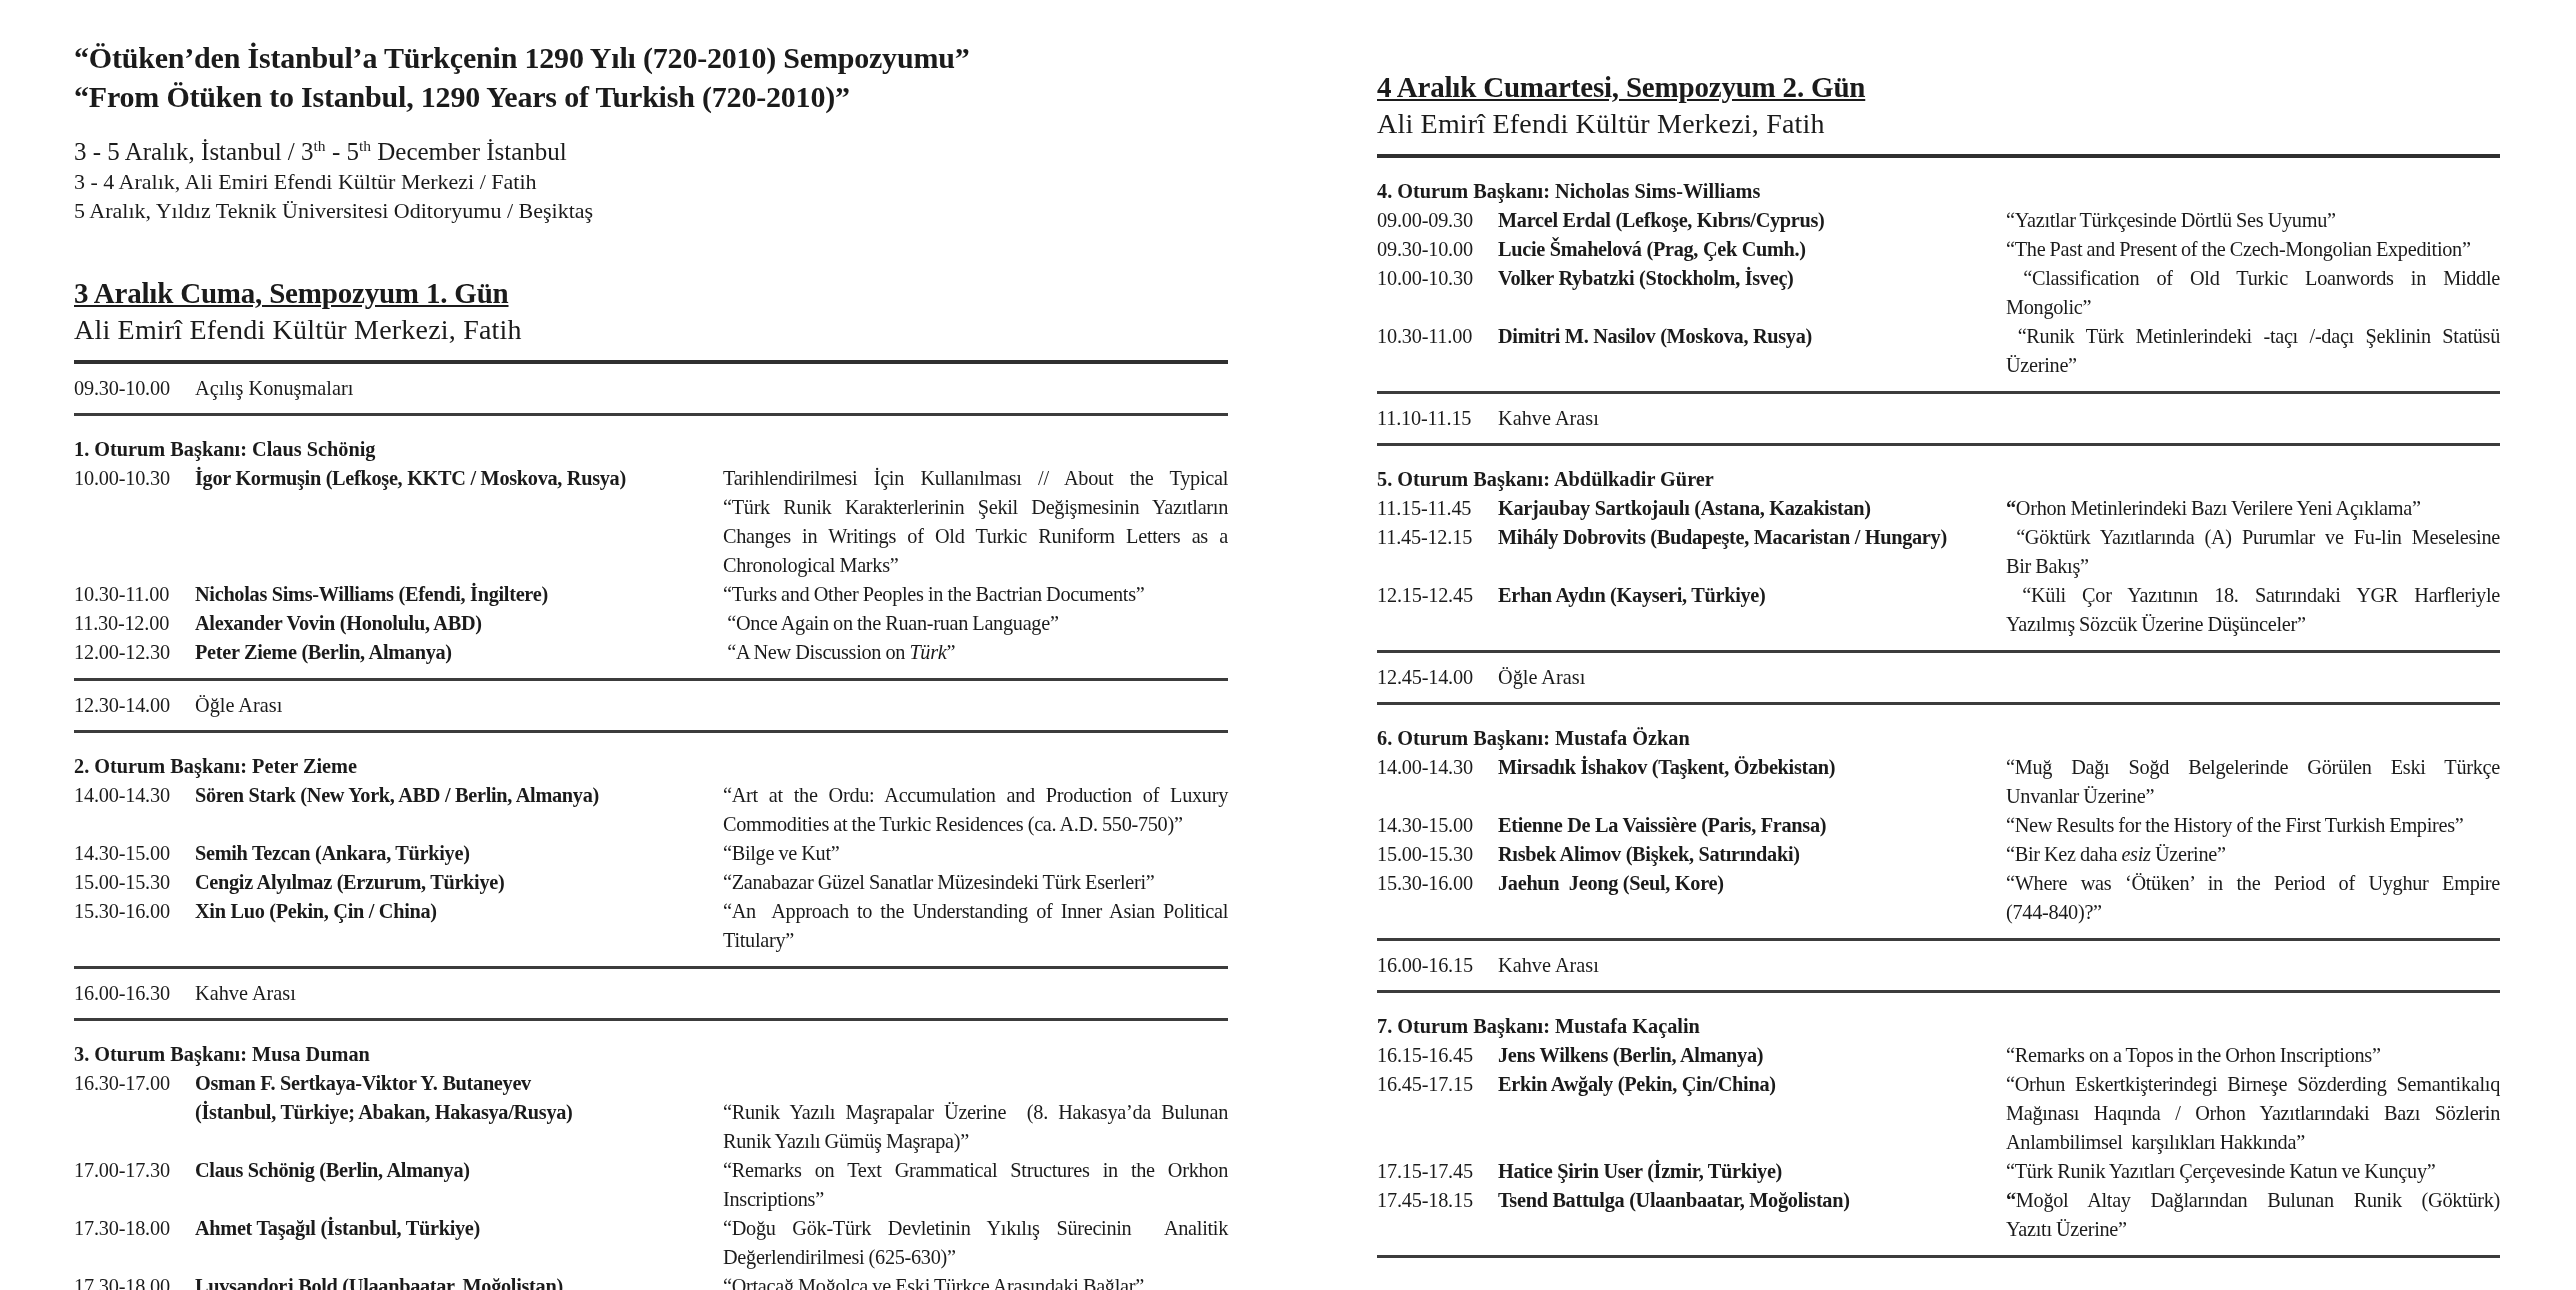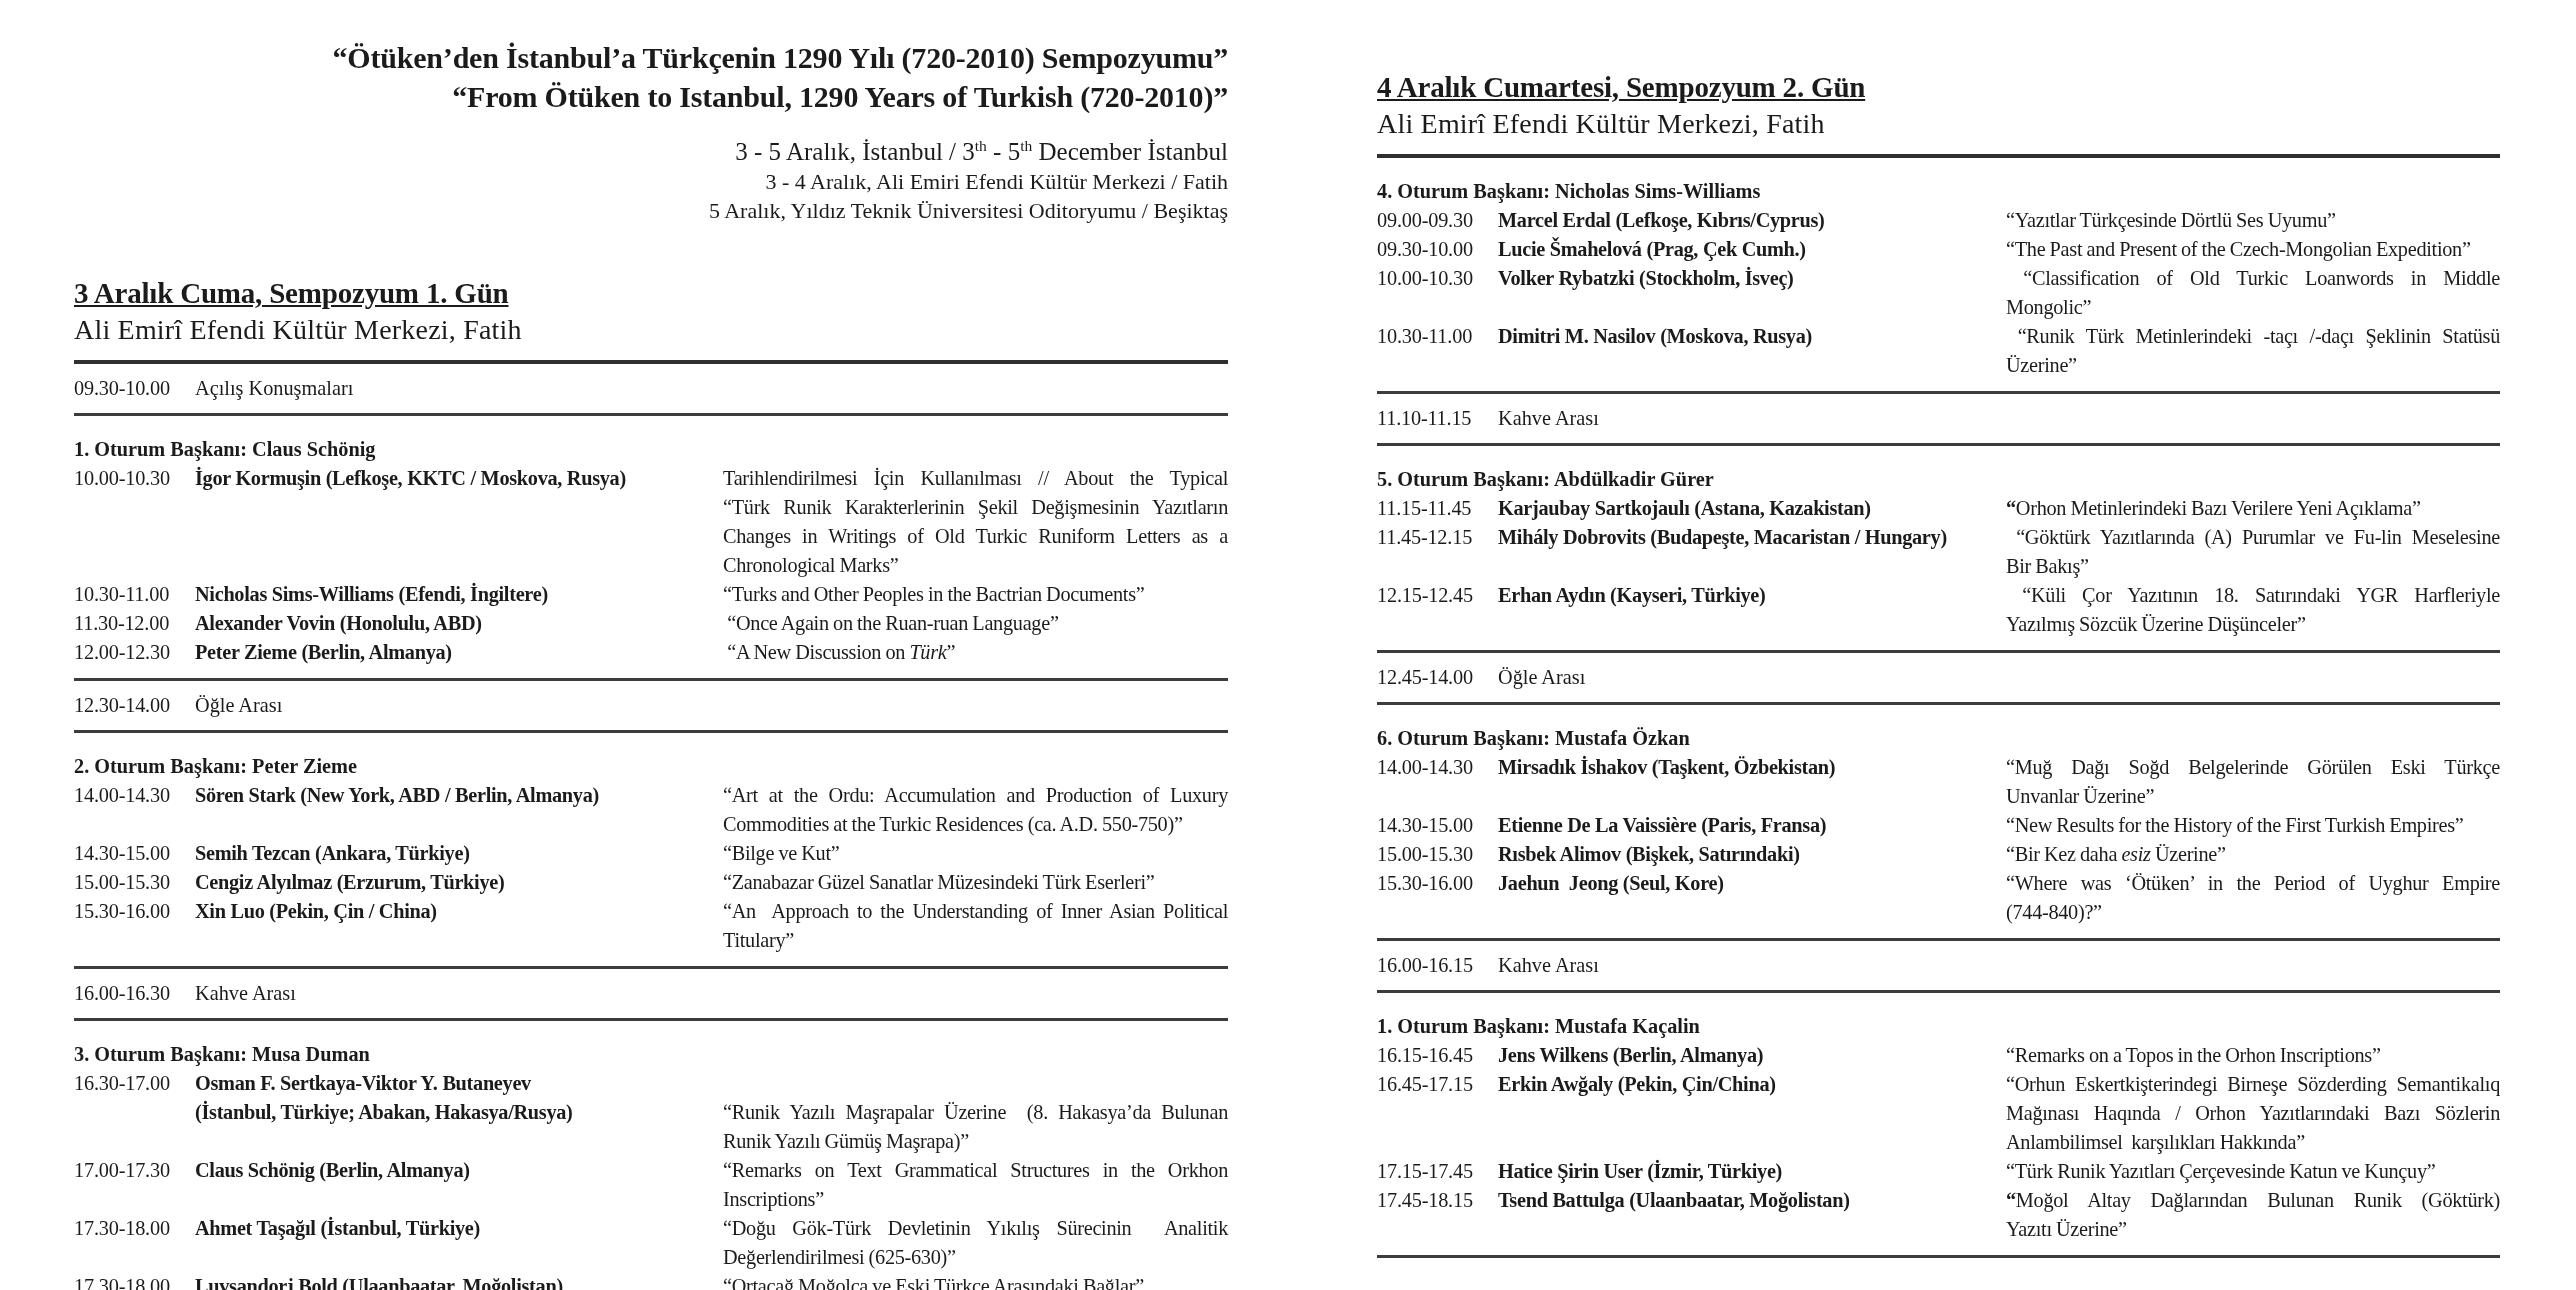--- a/index.html
+++ b/index.html
@@ -8,21 +8,21 @@
     background:#ffffff;
     color:#1b1b1b;
     font-family:"Liberation Serif","DejaVu Serif",serif;
     overflow:hidden;
   }
   .page{ position:absolute; }
   .page-l{ left:74px;  top:38px;  width:1154px; --ttl:528px; }
   .page-r{ left:1377px; top:69px; width:1123px; --ttl:508px; }
 
   
-  .symp-header{ text-align:right; }
+  .symp-header{ text-align:left; }
   .symp-title{ font-weight:bold; font-size:30px; line-height:39px; letter-spacing:-0.2px; }
   .symp-dates{ margin-top:20px; font-size:25px; line-height:31px; }
   .symp-dates sup{ font-size:0.62em; vertical-align:super; line-height:0; }
   .symp-venue{ font-size:22px; line-height:29px; }
 
   
   .day-heading{ margin-top:50px; }
   .page-r .day-heading{ margin-top:0; }
   .day-title{ font-weight:bold; font-size:29px; line-height:37px; letter-spacing:-0.2px;text-decoration:underline; }
   .day-venue{ font-size:28px; line-height:36px; letter-spacing:0.2px; }
@@ -346,21 +346,21 @@
           </div>
         </div>
       </div>
       <div class="rule"></div>
       <div class="row break-row">
         <div class="cell-time">16.00-16.15</div>
         <div class="break-label" style="grid-column: 2 / 4;">Kahve Arası</div>
       </div>
       <div class="rule"></div>
       <div class="session">
-        <div class="chair">1. Oturum Başkanı: Mustafa Kaçalin</div>
+        <div class="chair">7. Oturum Başkanı: Mustafa Kaçalin</div>
         <div class="row">
           <div class="cell-time">16.15-16.45</div>
           <div class="cell-spk">
             <div>Jens Wilkens (Berlin, Almanya)</div>
           </div>
           <div class="cell-title">
             <div class="tl"><span>“Remarks on a Topos in the Orhon Inscriptions”</span></div>
           </div>
         </div>
         <div class="row">

